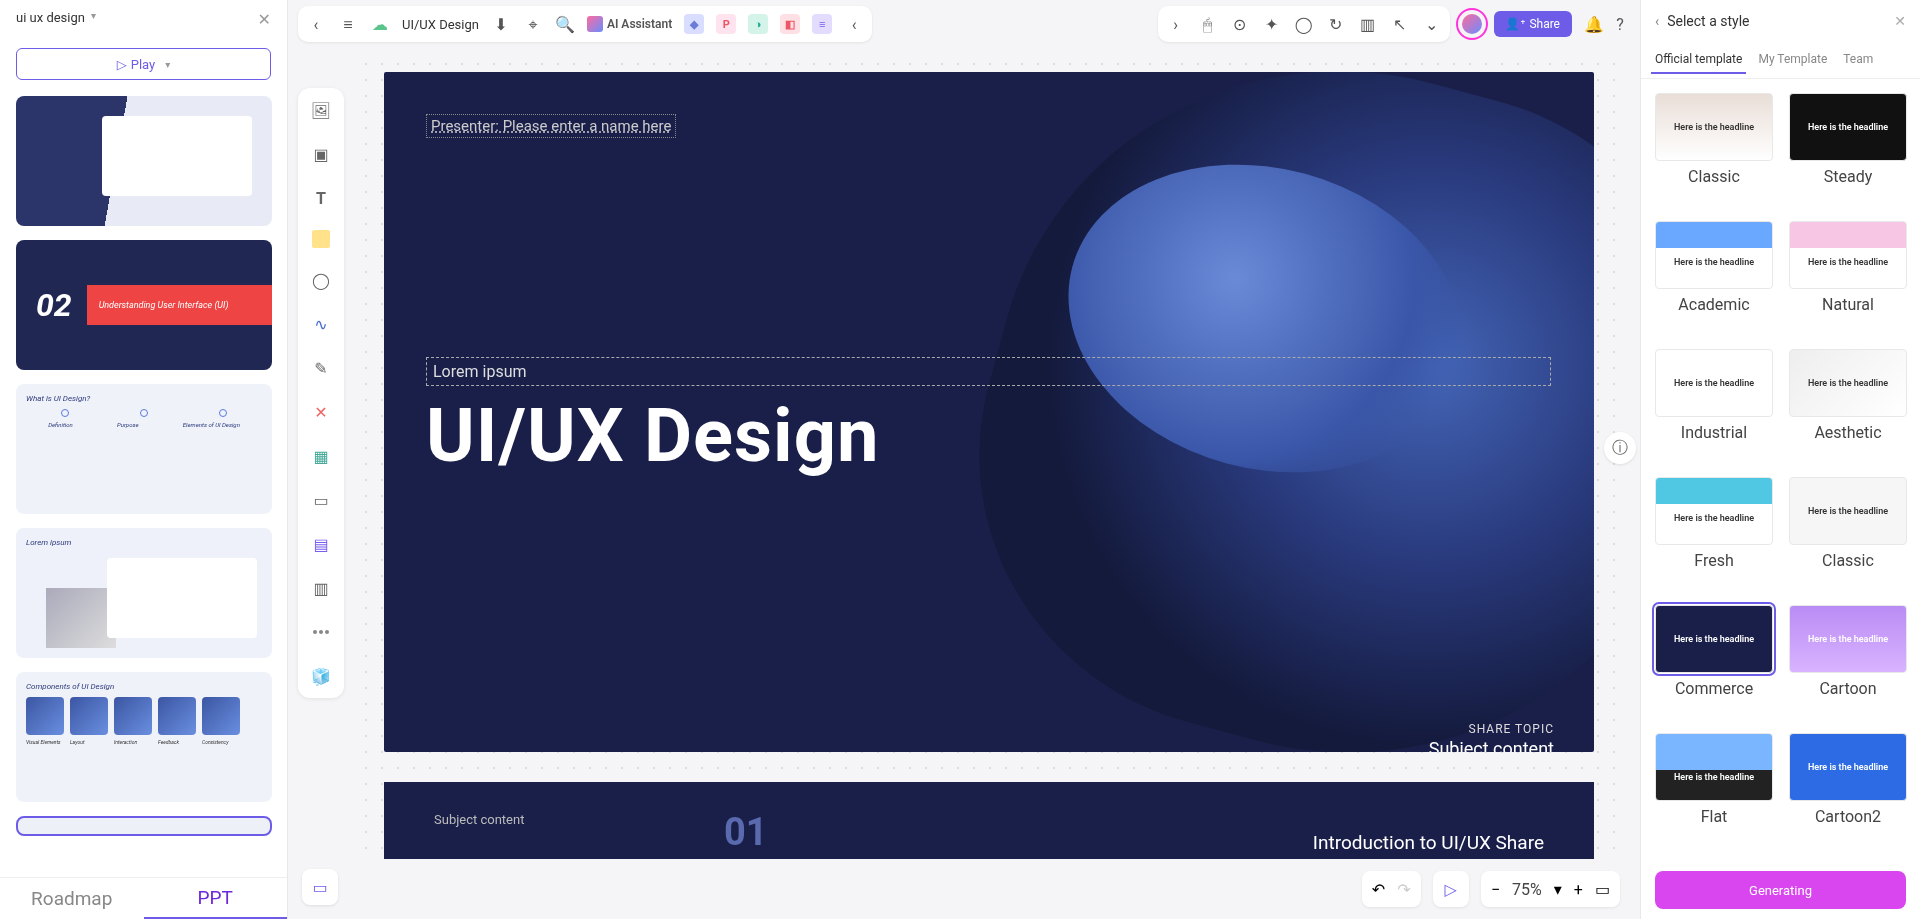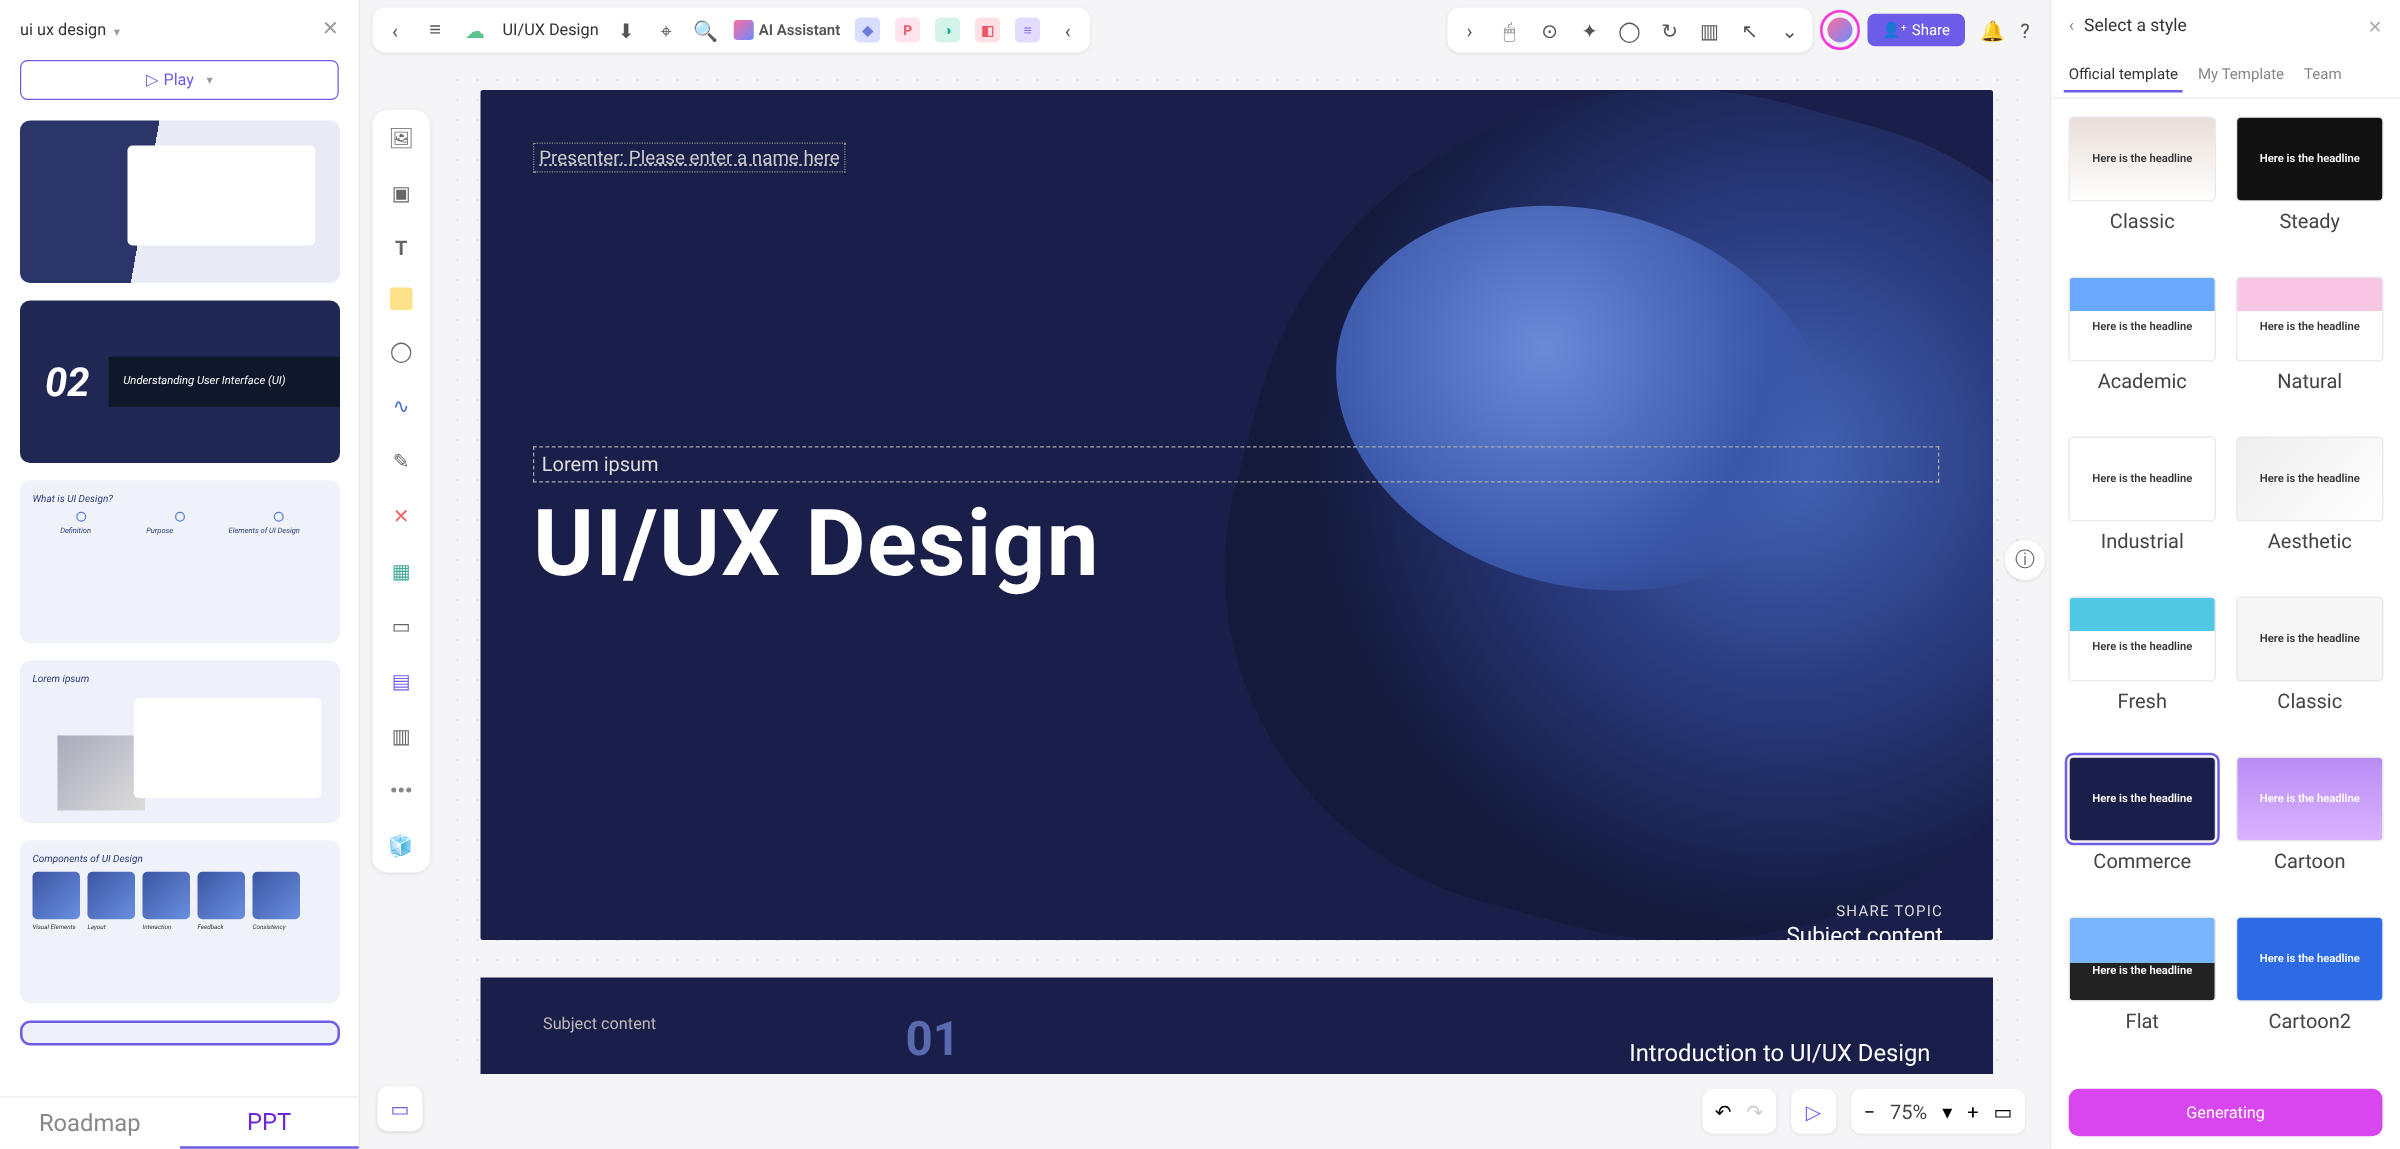--- a/index.html
+++ b/index.html
@@ -1,31 +1,31 @@
 <!DOCTYPE html>
 <html><head>
 <meta charset="utf-8">
 <style>
 * { box-sizing: border-box; margin: 0; padding: 0; font-family: -apple-system, BlinkMacSystemFont, "Segoe UI", Roboto, Helvetica, Arial, sans-serif; }
 body { background: #f5f5f7; overflow: hidden; width: 1920px; height: 919px; position: relative; }
 
 
 .left-sidebar { position: absolute; left: 0; top: 0; width: 288px; height: 919px; background: #fff; border-right: 1px solid #e8e8e8; display: flex; flex-direction: column; }
-.project-name-row { display: flex; align-items: flex-end; padding: 10px 16px; height: 42px; }
+.project-name-row { display: flex; align-items: flex-start; padding: 10px 16px; height: 42px; }
 .project-name { font-size: 13px; color: #333; }
 .caret { margin-left: 6px; color: #999; font-size: 10px; }
 .close-proj { margin-left: auto; color: #999; font-size: 16px; cursor: pointer; }
 .play-btn { margin: 6px 16px; border: 1px solid #6c5ce7; border-radius: 6px; height: 32px; display: flex; align-items: center; justify-content: center; color: #6c5ce7; font-size: 13px; cursor: pointer; gap: 4px; }
 .thumbs { overflow-y: auto; padding: 10px 16px; flex: 1; font-style: italic; }
 .thumb { width: 256px; height: 130px; border-radius: 8px; background: #eef0f7; margin-bottom: 14px; position: relative; overflow: hidden; }
 .thumb.t1 { background: linear-gradient(100deg, #2c3569 40%, #e8ebf5 40%); }
 .thumb.t1::after { content: ""; position: absolute; right: 20px; top: 20px; width: 150px; height: 80px; background: #fff; border-radius: 4px; }
 .thumb.t2 { background: #1f2752; display: flex; align-items: center; }
 .thumb.t2 .big { color: #fff; font-size: 32px; font-weight: 700; margin-left: 20px; }
-.thumb.t2 .tag { background: #0f172a; height: 40px; flex: 1; margin-left: 15px; display: flex; align-items: center; padding-left: 12px; color: #fff; font-size: 9px; }
+.thumb.t2 .tag { background: #ef4444; height: 40px; flex: 1; margin-left: 15px; display: flex; align-items: center; padding-left: 12px; color: #fff; font-size: 9px; }
 .thumb.t3 { background: #f0f2fa; padding: 10px; font-size: 8px; color: #2a3a7a; }
 .thumb.t3 .tdots { display: flex; justify-content: space-around; margin-top: 6px; }
 .thumb.t3 .td { width: 8px; height: 8px; border-radius: 50%; border: 1px solid #5a7be0; }
 .thumb.t4 { background: #eef0fa; padding: 10px; font-size: 8px; color: #444; }
 .thumb.t5 { background: #f0f2fa; padding: 10px; font-size: 8px; color: #2a3a7a; }
 .thumb.t5 .grid5 { display: flex; gap: 6px; margin-top: 6px; }
 .thumb.t5 .cell5 { width: 38px; height: 38px; background: linear-gradient(135deg,#3b56a3,#6a8fe0); border-radius: 4px; }
 .thumb.tselected { border: 2px solid #6c5ce7; height: 20px; }
 .bottom-tabs { display: flex; border-top: 1px solid #eee; height: 42px; }
 .btab { flex: 1; display: flex; align-items: center; justify-content: center; font-size: 19px; color: #888; cursor: pointer; }
@@ -237,21 +237,21 @@
         <div class="sub">Subject content</div>
       </div>
     </div>
 
     <div class="slide-contents">
       <div class="sub">Subject content</div>
 
       <div class="rows">
         <div class="crow">
           <div class="num">01</div>
-          <div class="txt">Introduction to UI/UX Design</div>
+          <div class="txt">Introduction to UI/UX Share</div>
         </div>
 
       </div>
     </div>
   </div>
 
   <div class="info-bubble">ⓘ</div>
 
   <div class="bottom-ctrl">
     <div class="ctrl-box">

